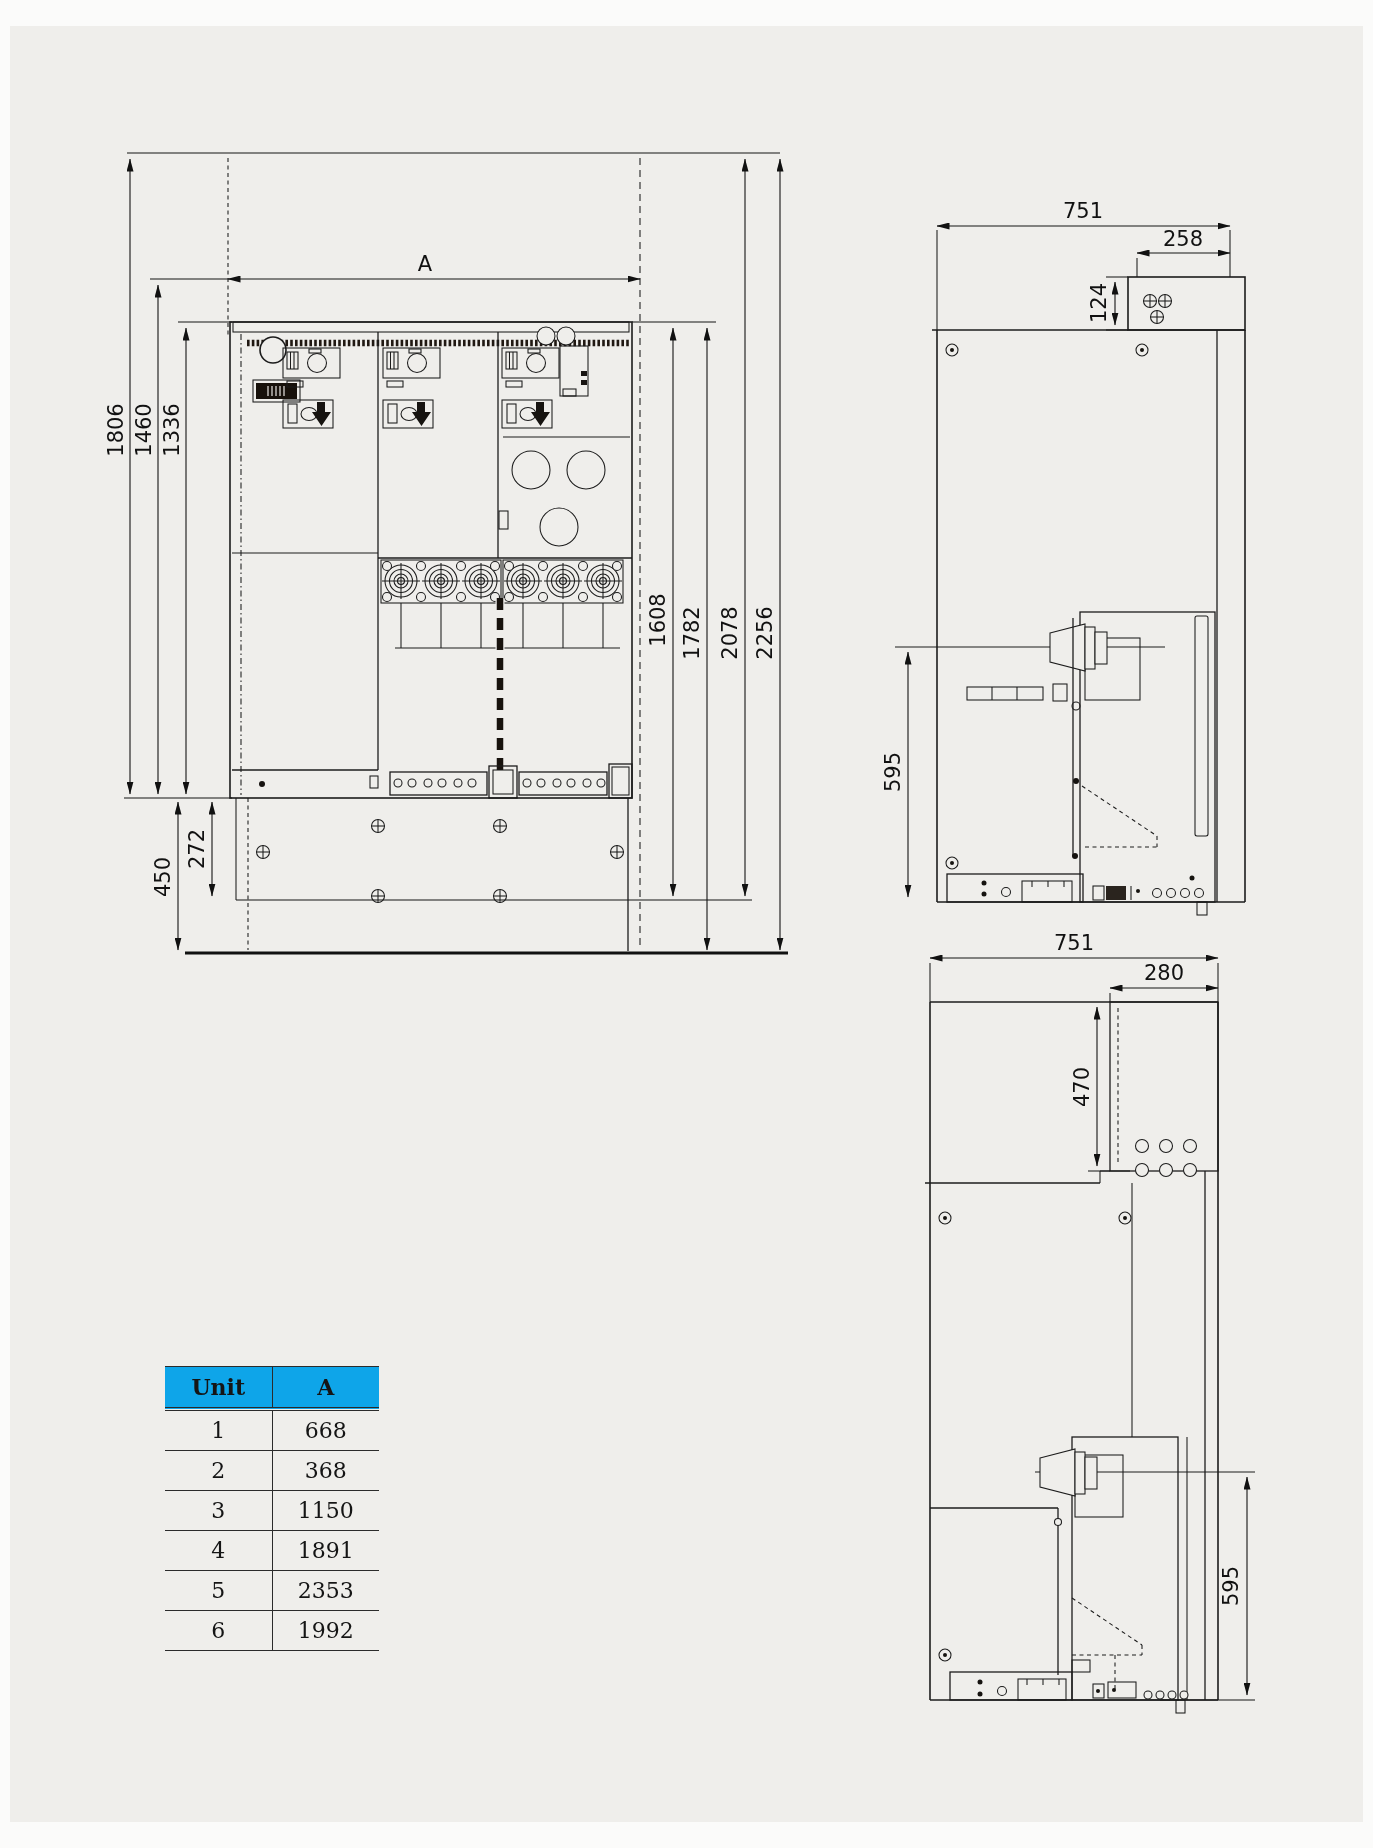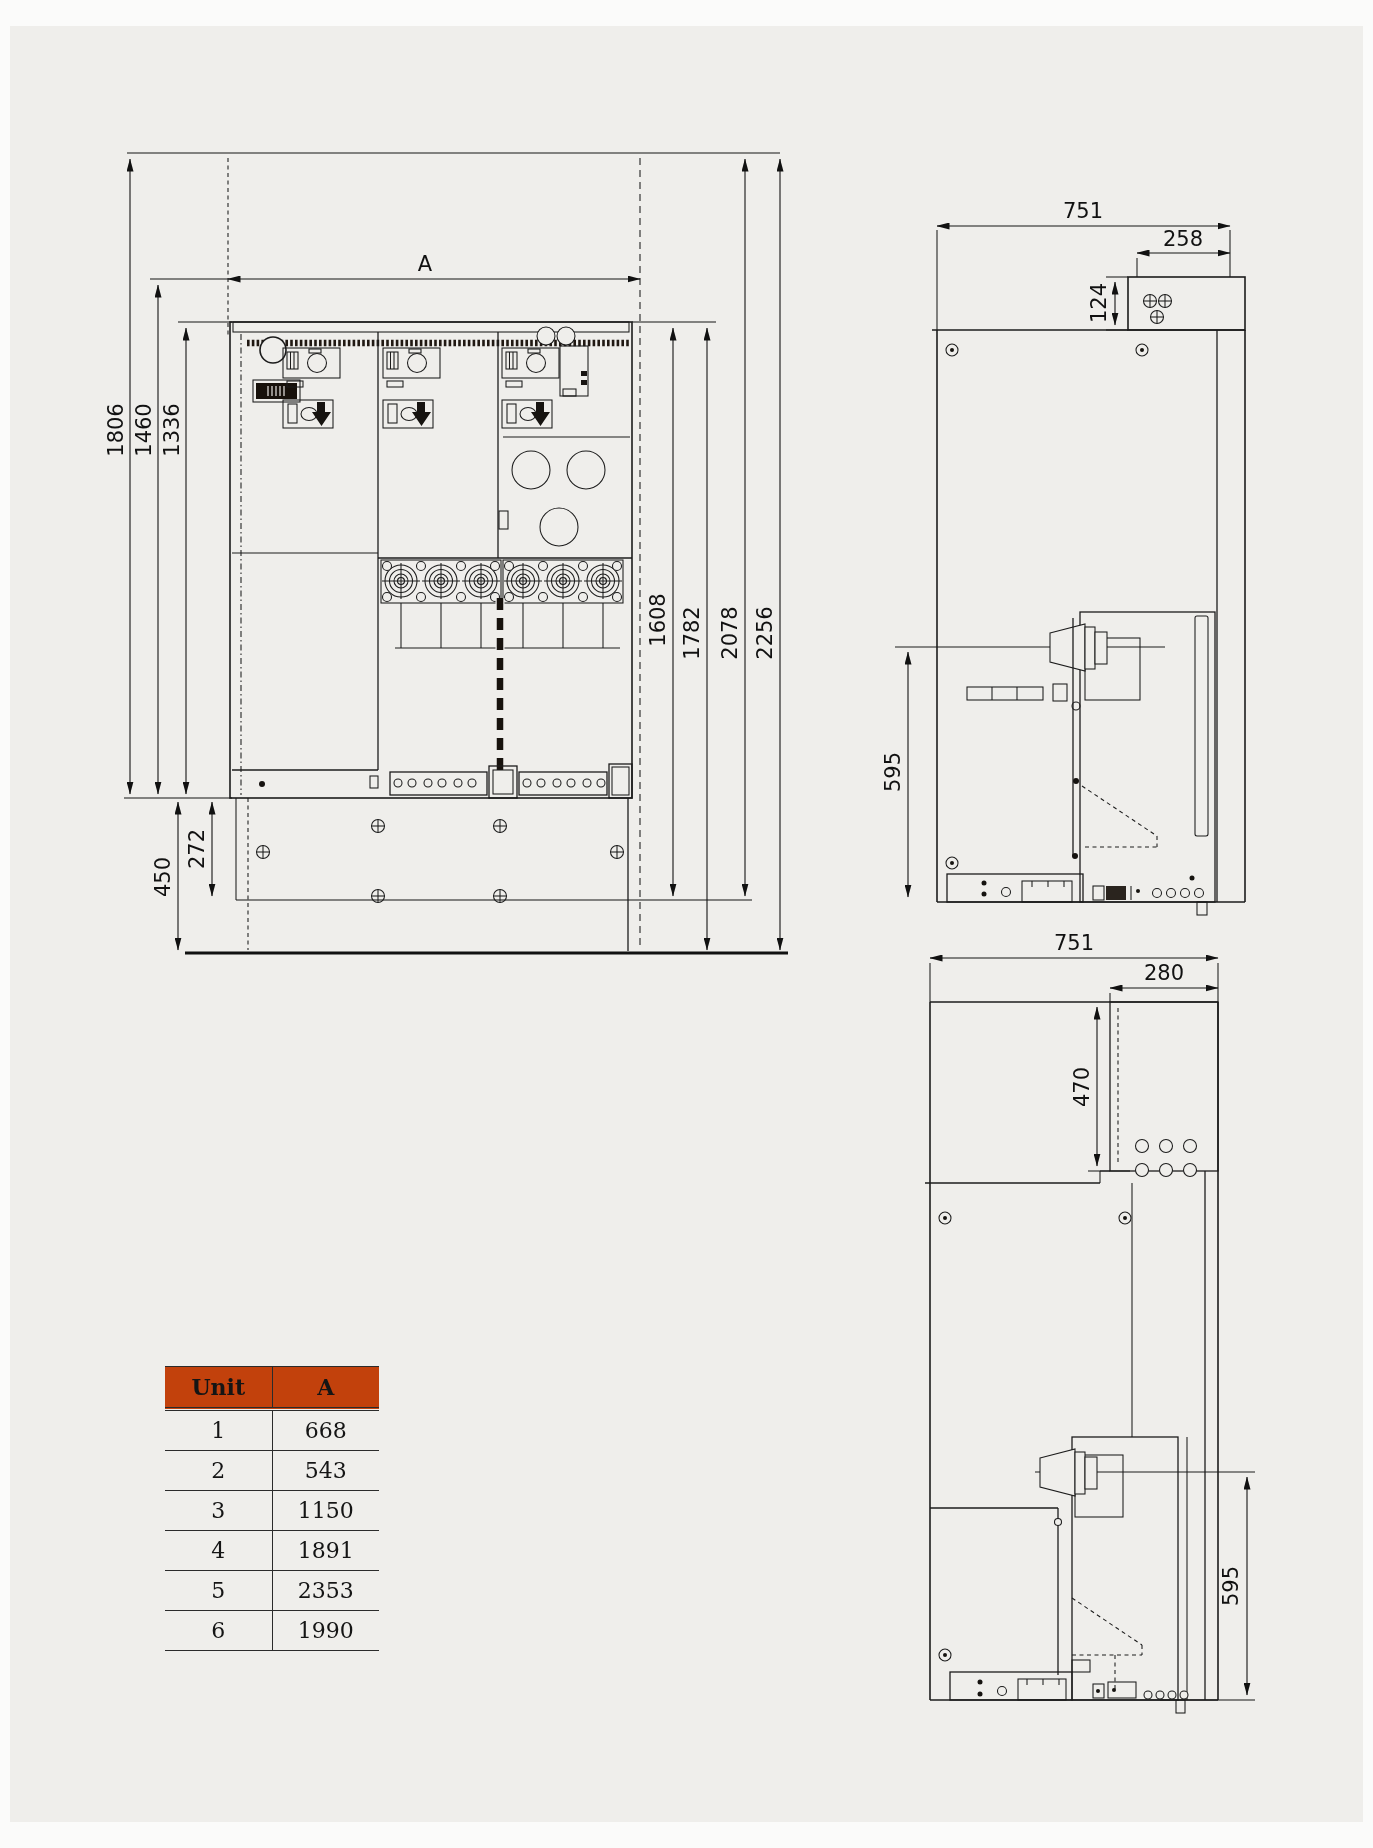--- a/index.html
+++ b/index.html
@@ -11,21 +11,21 @@
   .d{stroke:#141414;fill:none;stroke-width:1.1;}
   .dash{stroke-dasharray:7 5;}
   .ds{stroke-dasharray:4 3.5;}
   .dd{stroke-dasharray:6 3 1.5 3;}
   .dimtxt{font-size:21px;fill:#111;}
   .fillbg{fill:#efeeeb;}
   .blk{fill:#161310;stroke:none;}
   .unit-table-wrap{position:absolute;left:155px;top:1340px;}
   table.unit-table{border-collapse:collapse;width:214px;table-layout:fixed;
     font-family:"DejaVu Serif","Liberation Serif",serif;font-size:22px;color:#151515;}
-  table.unit-table th{height:38px;background:#c2410c;font-weight:600;
+  table.unit-table th{height:38px;background:#0ea5e9;font-weight:600;
     border-top:1.4px solid #2b2b2b;border-bottom:4px double #2b2b2b;}
   table.unit-table td{height:37px;text-align:center;border-bottom:1.4px solid #2b2b2b;}
   table.unit-table th:first-child,table.unit-table td:first-child{border-right:1.4px solid #2b2b2b;}
 </style>
 </head>
 <body>
 
 <div class="canvas">
 <svg width="1353" height="1796" viewBox="10 26 1353 1796">
   <defs>
@@ -416,34 +416,34 @@
           <th>A</th>
         </tr>
       </thead>
       <tbody>
         <tr>
           <td>1</td>
           <td>668</td>
         </tr>
         <tr>
           <td>2</td>
-          <td>543</td>
+          <td>368</td>
         </tr>
         <tr>
           <td>3</td>
           <td>1150</td>
         </tr>
         <tr>
           <td>4</td>
           <td>1891</td>
         </tr>
         <tr>
           <td>5</td>
           <td>2353</td>
         </tr>
         <tr>
           <td>6</td>
-          <td>1990</td>
+          <td>1992</td>
         </tr>
       </tbody>
     </table>
   </div>
 </div>
 
 </body></html>

